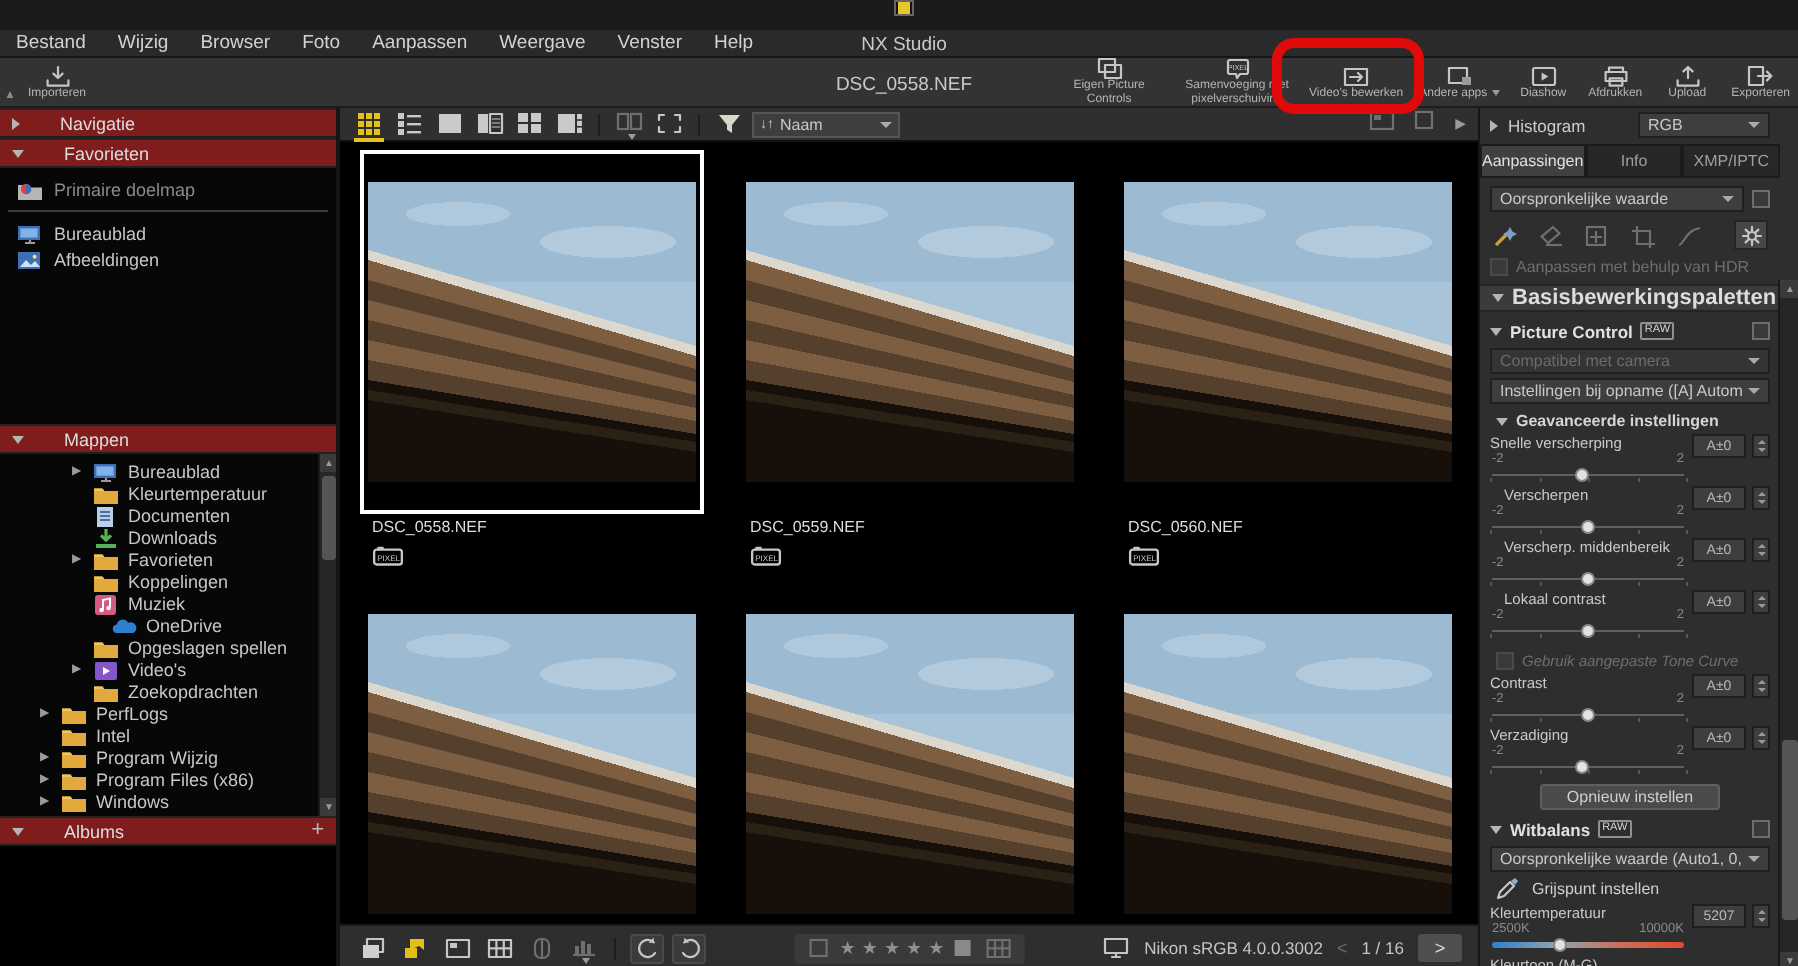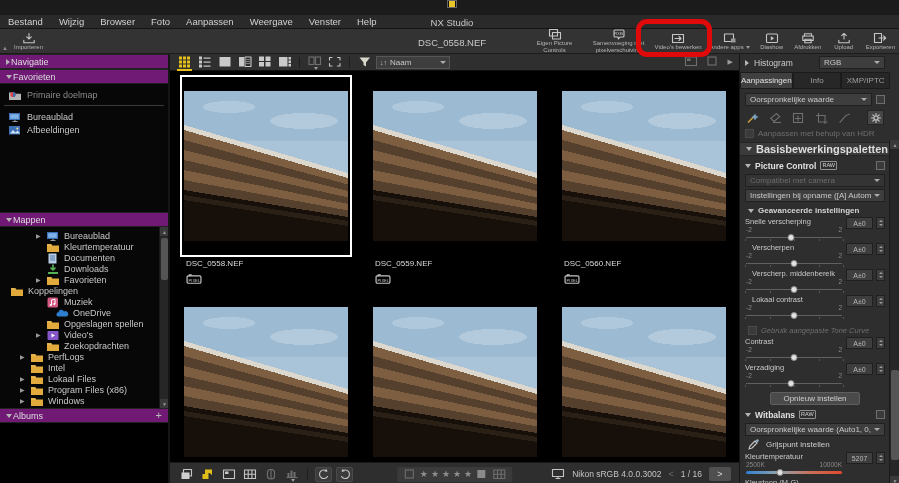--- a/index.html
+++ b/index.html
@@ -22,22 +22,22 @@
   .tb-btn .lbl{max-width:56px;}
   .tb-right{margin-left:auto;display:flex;}
   .caret-s{display:inline-block;border-top:3px solid #9a9a9a;border-left:2.5px solid transparent;
            border-right:2.5px solid transparent;margin-left:2px;}
   .red-box{position:absolute;left:636px;top:19px;width:76px;height:38px;border:5px solid #e10a0a;
            border-radius:11px;z-index:60;pointer-events:none;}
 
   
   .body{display:flex;height:431px;}
   .sidebar{width:170px;background:#2b2b2b;border-right:2px solid #161616;display:flex;flex-direction:column;}
-  .sec-head{height:15px;background:#701a75;border-top:1px solid #242424;border-bottom:1px solid #202020;
-            display:flex;align-items:center;gap:1px;padding:0 6px;font-size:9px;color:#ddd;flex:none;}
+  .sec-head{height:15px;background:#7f1d1d;border-top:1px solid #242424;border-bottom:1px solid #202020;
+            display:flex;align-items:center;gap:20px;padding:0 6px;font-size:9px;color:#ddd;flex:none;}
   .tri-r{border-left:4px solid #b5b5b5;border-top:3px solid transparent;border-bottom:3px solid transparent;width:0;height:0;}
   .tri-d{border-top:4px solid #b5b5b5;border-left:3px solid transparent;border-right:3px solid transparent;width:0;height:0;}
   .fav-box{height:128px;background:#070707;padding-top:4px;flex:none;}
   .fav-item{height:13px;display:flex;align-items:center;gap:5px;padding-left:8px;font-size:9px;color:#c7c7c7;}
   .fav-item.muted{color:#8a8a8a;}
   .h-div{height:1px;background:#3a3a3a;margin:4px 4px;}
   .tree-wrap{flex:1;background:#070707;position:relative;overflow:hidden;}
   .tree{padding-top:3px;}
   .tree-item{height:11px;display:flex;align-items:center;gap:4px;font-size:9px;color:#c7c7c7;white-space:nowrap;}
   .tw-arrow{width:6px;flex:none;color:#9a9a9a;font-size:6px;line-height:1;}
@@ -346,21 +346,21 @@
             <div class="tree-item" style="padding-left:36px">
     <span class="tw-arrow">▶</span>
     <span class="icn">
                 <svg width="14" height="12" viewBox="0 0 14 12">
                   <path d="M1 3.2h4.2l1 1.3H13V11H1z" fill="#e2a93c"></path>
                   <path d="M1 3.2h4.2l1 1.3H1z" fill="#f0c35e"></path>
                 </svg>
               </span>
     <span>Favorieten</span>
             </div>
-            <div class="tree-item" style="">
+            <div class="tree-item" style="padding-left:36px">
     <span class="tw-arrow"></span>
     <span class="icn">
                 <svg width="14" height="12" viewBox="0 0 14 12">
                   <path d="M1 3.2h4.2l1 1.3H13V11H1z" fill="#e2a93c"></path>
                   <path d="M1 3.2h4.2l1 1.3H1z" fill="#f0c35e"></path>
                 </svg>
               </span>
     <span>Koppelingen</span>
             </div>
             <div class="tree-item" style="padding-left:36px">
@@ -435,21 +435,21 @@
     <span>Intel</span>
             </div>
             <div class="tree-item" style="padding-left:20px">
     <span class="tw-arrow">▶</span>
     <span class="icn">
                 <svg width="14" height="12" viewBox="0 0 14 12">
                   <path d="M1 3.2h4.2l1 1.3H13V11H1z" fill="#e2a93c"></path>
                   <path d="M1 3.2h4.2l1 1.3H1z" fill="#f0c35e"></path>
                 </svg>
               </span>
-    <span>Lokaal Files</span>
+    <span>Program Wijzig</span>
             </div>
             <div class="tree-item" style="padding-left:20px">
     <span class="tw-arrow">▶</span>
     <span class="icn">
                 <svg width="14" height="12" viewBox="0 0 14 12">
                   <path d="M1 3.2h4.2l1 1.3H13V11H1z" fill="#e2a93c"></path>
                   <path d="M1 3.2h4.2l1 1.3H1z" fill="#f0c35e"></path>
                 </svg>
               </span>
     <span>Program Files (x86)</span>

